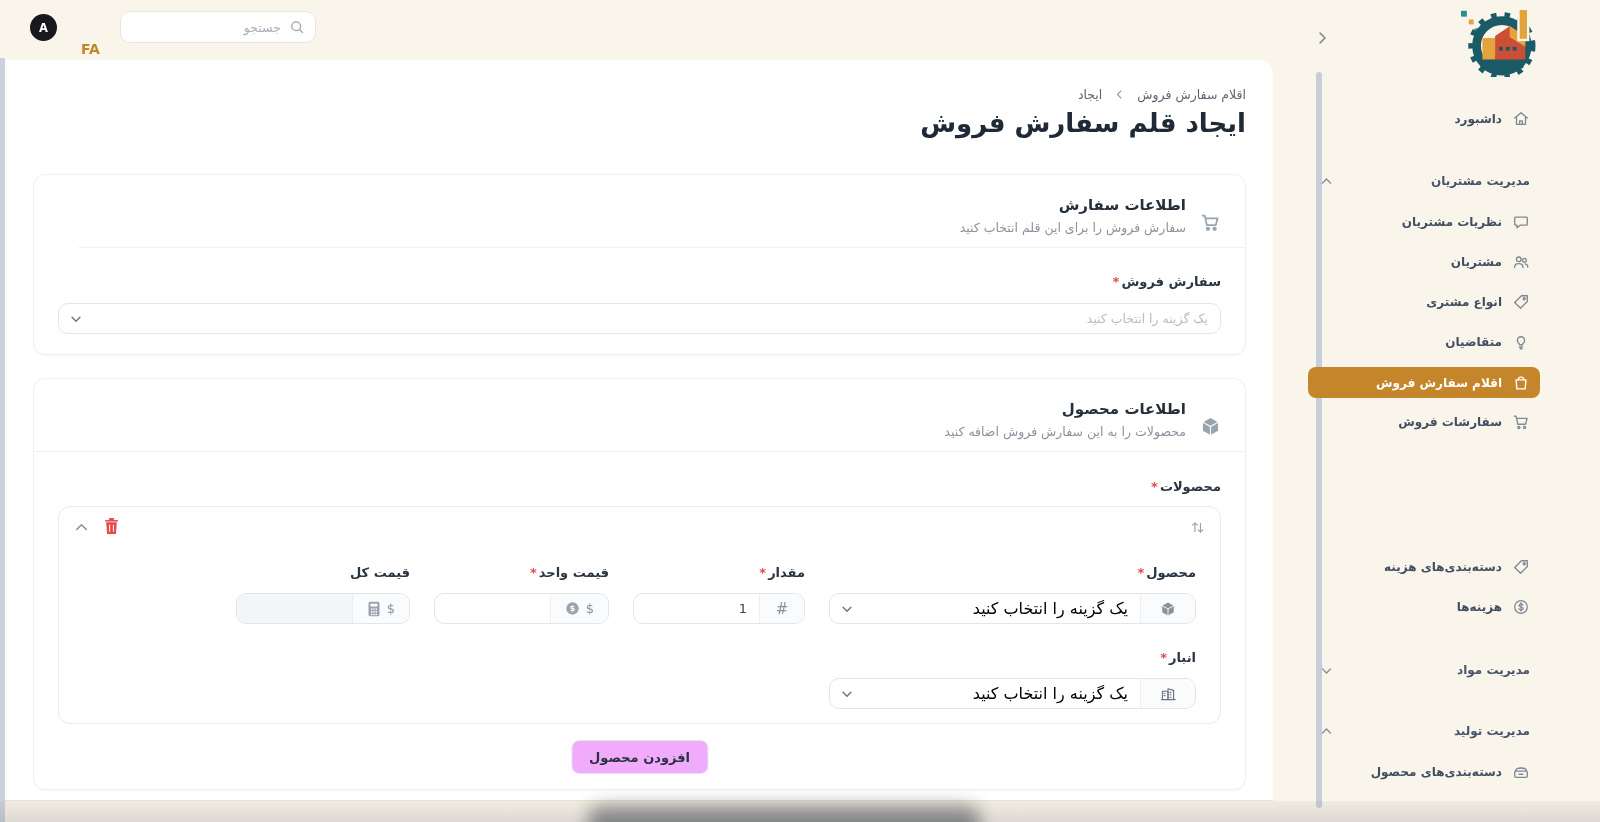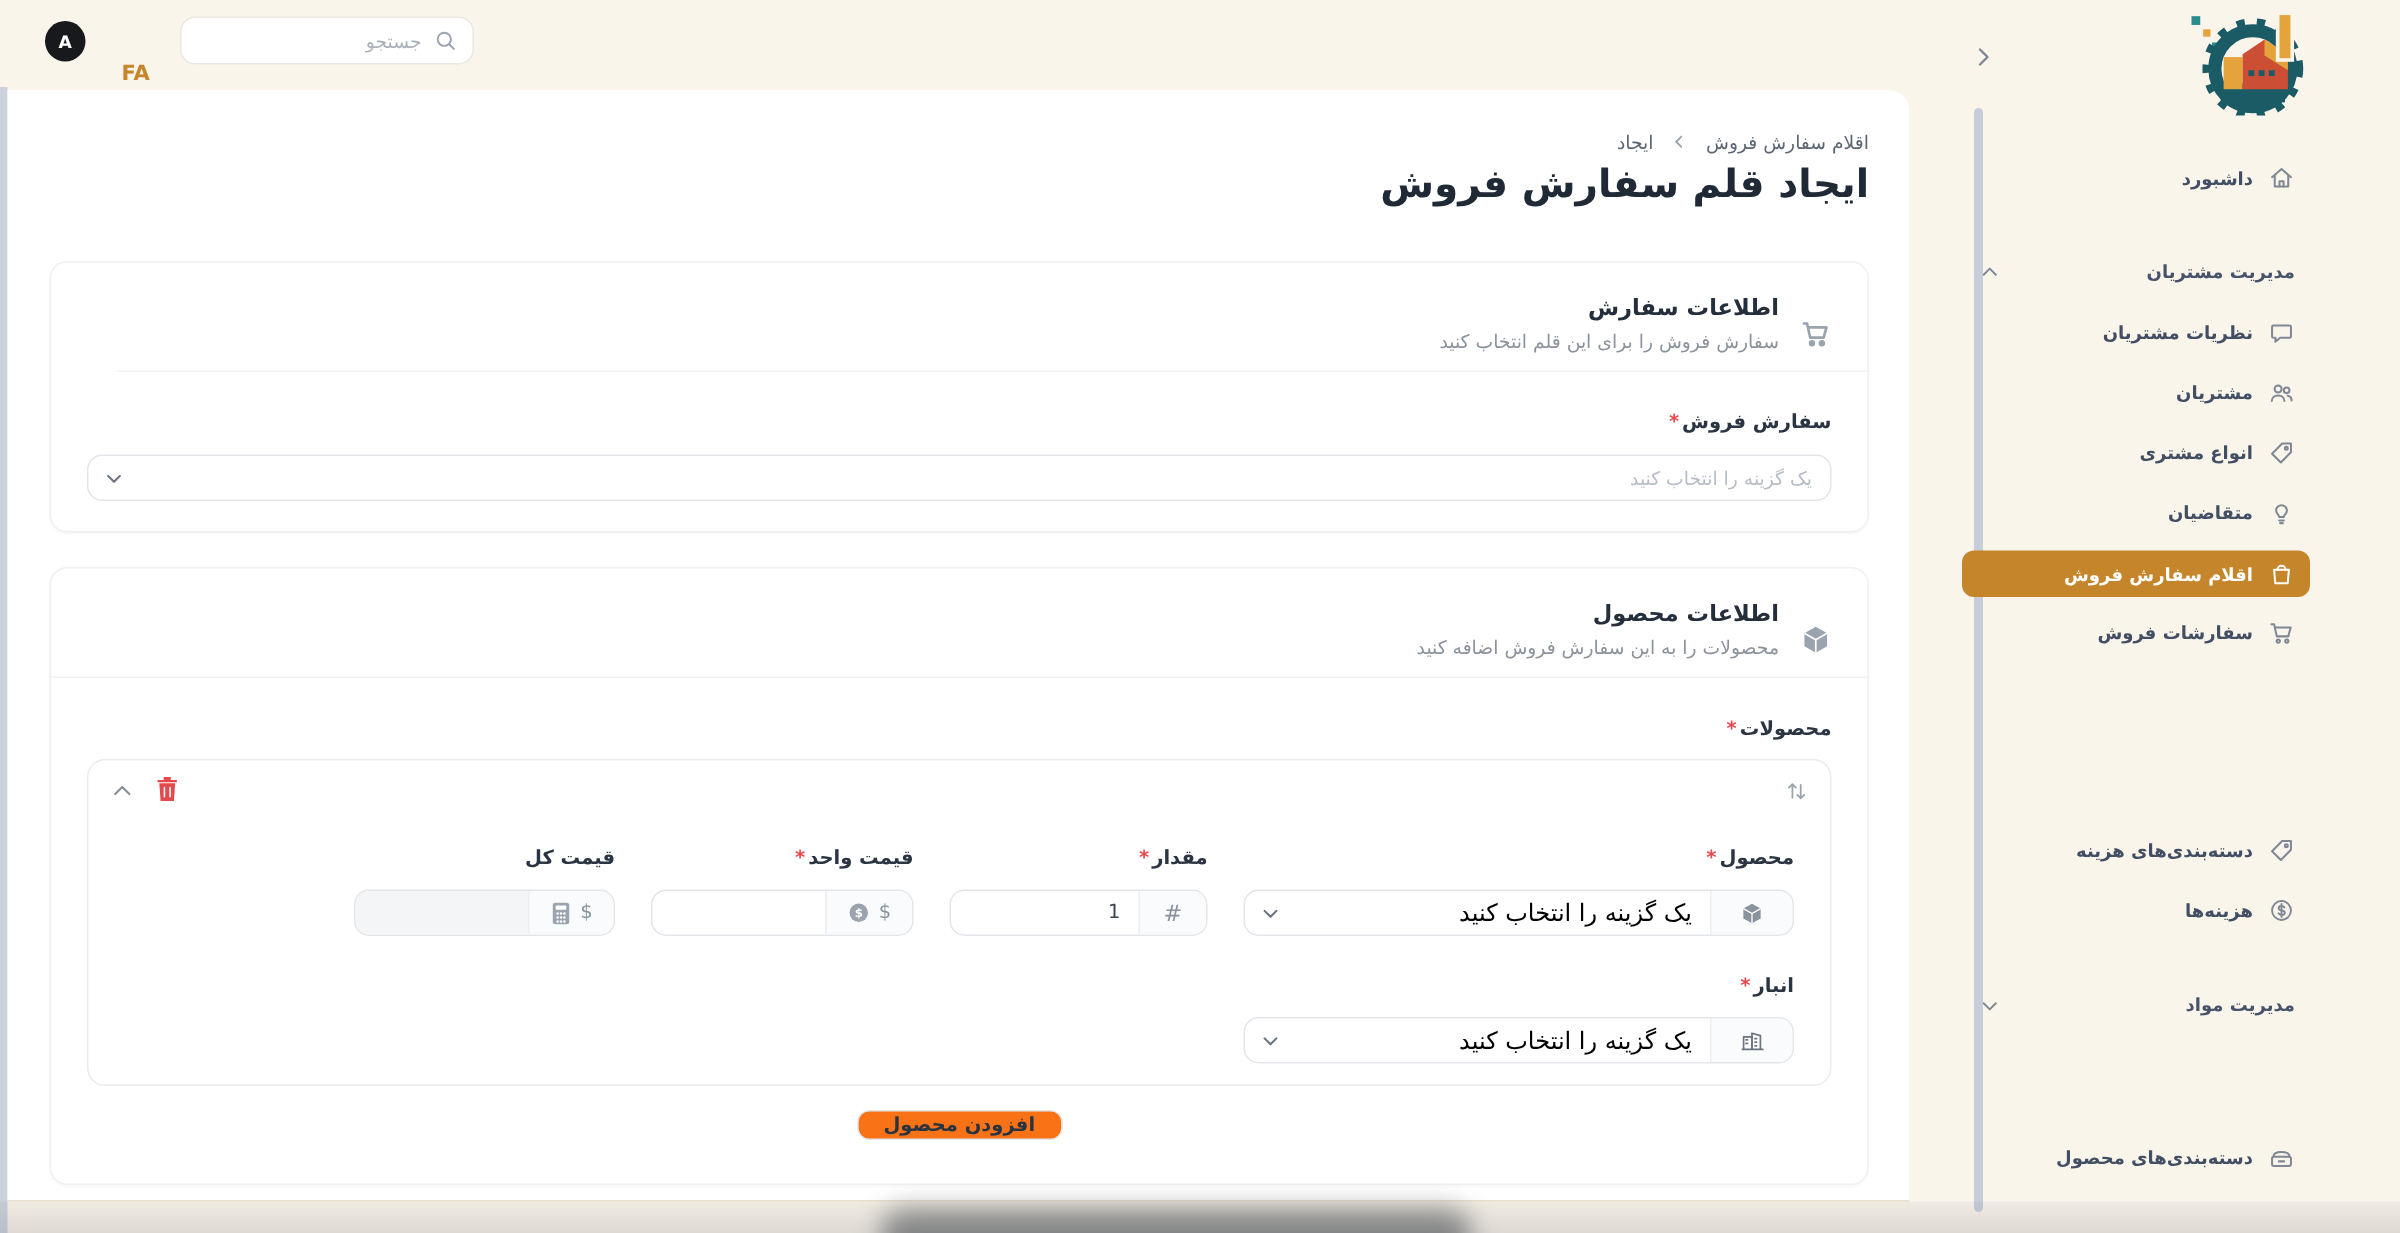--- a/index.html
+++ b/index.html
@@ -81,22 +81,22 @@
   .igroup .inner-select { flex:1; display:flex; direction:rtl; align-items:center; justify-content:space-between;
                           padding:0 12px 0 10px; height:100%; }
   .igroup input { flex:1; min-width:0; border:none; outline:none; height:100%; padding:0 12px;
                   font-size:13px; color:#3A4350; direction:rtl; text-align:right; background:transparent;
                   font-family:"DejaVu Sans", sans-serif; }
   .igroup input:disabled { background:#F4F5F7; }
   .warehouse-block { position:absolute; top:143px; right:24px; width:367px; display:flex;
                      flex-direction:column; gap:12px; }
   .warehouse-block .flbl { font-size:13px; font-weight:bold; color:#2A3442; direction:rtl; text-align:right; height:16px; }
 
-  .add-btn { position:absolute; top:361px; left:50%; transform:translateX(-50%); height:20px;
-             padding:0 17px; background:#f97316; border:1px solid #E3E6EA; border-radius:8px;
+  .add-btn { position:absolute; top:361px; left:50%; transform:translateX(-50%); height:34px;
+             padding:0 17px; background:#f0abfc; border:1px solid #E3E6EA; border-radius:8px;
              font-size:13px; font-weight:bold; color:#2A3340; display:flex; align-items:center;
              cursor:pointer; direction:rtl; white-space:nowrap; font-family:"DejaVu Sans", sans-serif; }
 
   
   .bottom-fade { position:absolute; left:0; top:801px; width:1600px; height:21px;
                  background:linear-gradient(180deg, rgba(120,120,125,.08), rgba(120,120,125,.22)); }
   .dock-shadow { position:absolute; left:588px; top:806px; width:392px; height:40px; border-radius:14px;
                  background:#3A3F46; filter:blur(9px); opacity:.55; }
 </style>
 </head>
@@ -248,20 +248,28 @@
 
   <div class="si section t-sec3">
     <span class="lbl">مدیریت مواد</span>
     <span class="icon">
       <svg width="13" height="13" viewBox="0 0 16 16" fill="none" stroke="#7F8894" stroke-width="1.6" stroke-linecap="round" stroke-linejoin="round">
           <path d="M3 6l5 5 5-5"></path>
         </svg>
     </span>
   </div>
 
+  <div class="si section t-sec4">
+    <span class="lbl">مدیریت تولید</span>
+    <span class="icon">
+      <svg width="13" height="13" viewBox="0 0 16 16" fill="none" stroke="#7F8894" stroke-width="1.6" stroke-linecap="round" stroke-linejoin="round">
+          <path d="M3 10l5-5 5 5"></path>
+        </svg>
+    </span>
+  </div>
 
   <div class="si t-pcat">
     <span class="icon">
       <svg width="18" height="18" viewBox="0 0 20 20" fill="none" stroke="#7F8894" stroke-width="1.5" stroke-linecap="round" stroke-linejoin="round">
           <rect x="3" y="9" width="14" height="7" rx="1.5"></rect>
           <path d="M4 9c0-2 1.5-3.5 6-3.5S16 7 16 9"></path>
           <path d="M8 12.5h4"></path>
         </svg>
     </span>
     <span class="lbl">دسته‌بندی‌های محصول</span>

